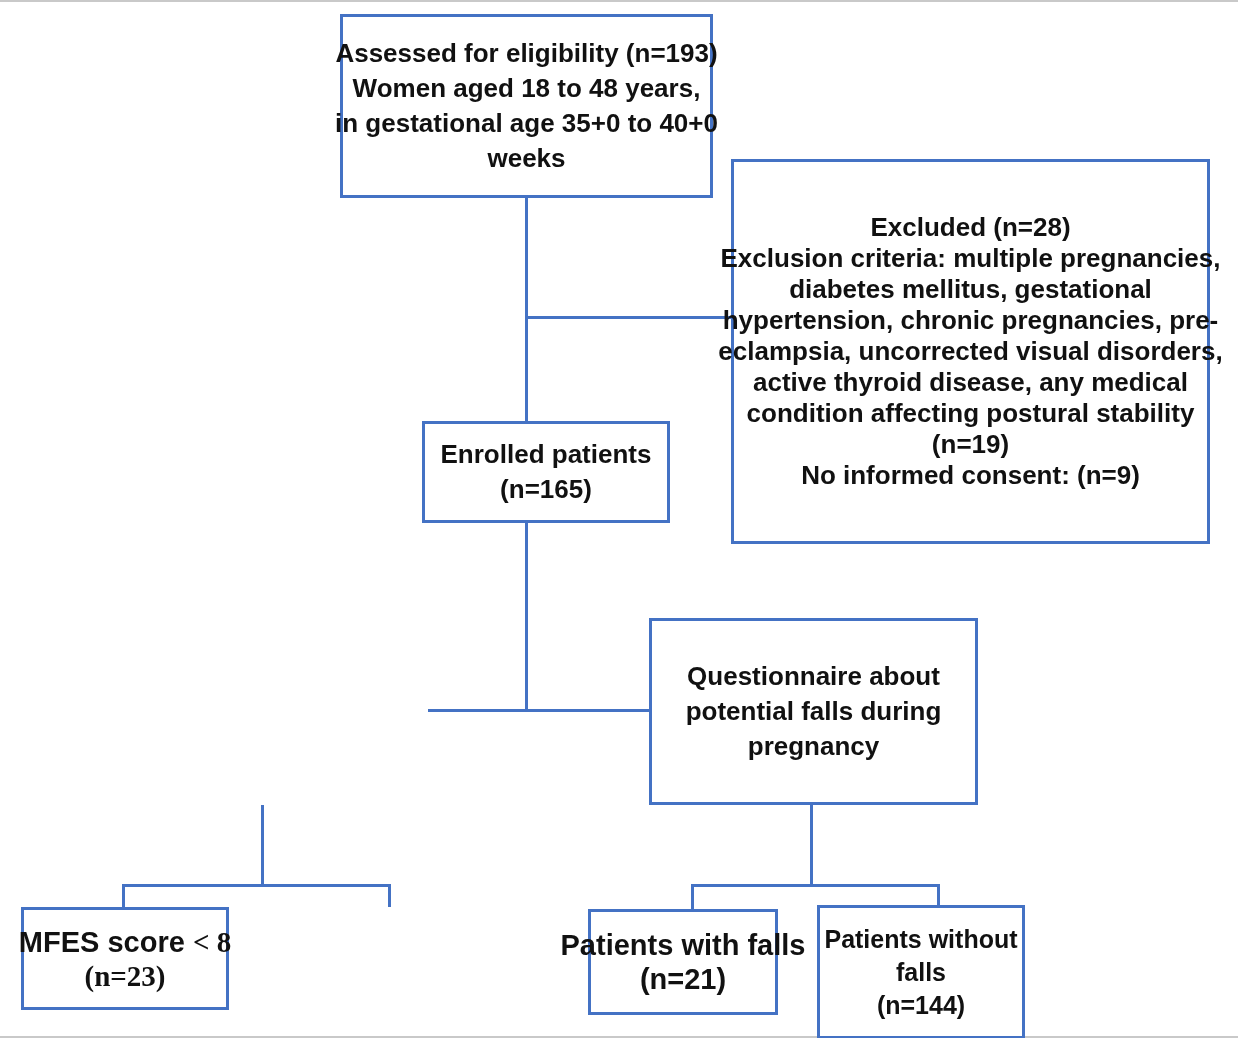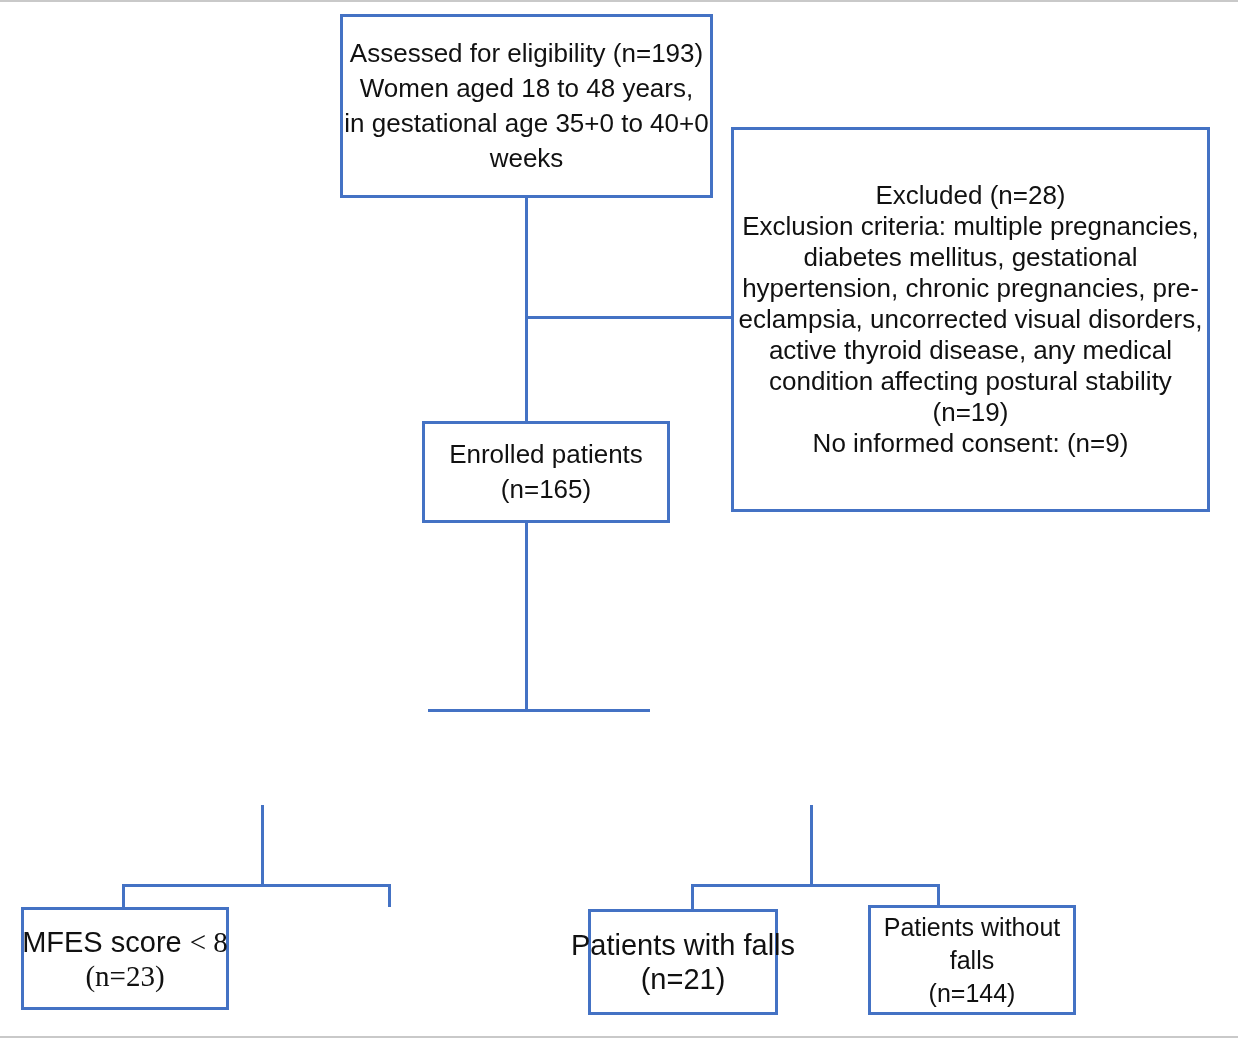--- a/index.html
+++ b/index.html
@@ -14,22 +14,22 @@
     color:var(--text);
   }
   .page-edge{position:absolute;left:0;width:1238px;height:2px;background:var(--edge);}
   .canvas{position:absolute;left:0;top:0;width:1238px;height:1038px;}
   .box{
     position:absolute;box-sizing:border-box;
     border:3px solid var(--accent);background:#ffffff;
     display:flex;flex-direction:column;justify-content:center;align-items:center;
     text-align:center;font-size:26px;line-height:35px;padding:2px;
   }
-  .box .ln{white-space:nowrap;}
-  .box.excluded{line-height:31px;}
+  .box .ln{white-space:nowrap;font-weight:bold;}
+  .box.excluded{line-height:31px;margin-top:32px;}
   .box.small{font-size:29px;line-height:34px;}
   .box.small3{font-size:25px;line-height:33px;}
   .serif{font-family:"Liberation Serif","DejaVu Serif",serif;}
   .cline{position:absolute;background:var(--accent);}
 </style>
 </head>
 <body>
 
 <div class="page-edge" style="top:0"></div>
 <div class="page-edge" style="top:1036px"></div>
@@ -69,31 +69,36 @@
     <div class="ln">(n=19)</div>
     <div class="ln">No informed consent: (n=9)</div>
   </div>
 
   <div class="box" style="left:422px;top:421px;width:248px;height:102px">
     <div class="ln">Enrolled patients</div>
     <div class="ln">(n=165)</div>
   </div>
 
 
+  <div class="box" style="left:649px;top:618px;width:329px;height:187px">
+    <div class="ln">Questionnaire about</div>
+    <div class="ln">potential falls during</div>
+    <div class="ln">pregnancy</div>
+  </div>
 
   <div class="box small" style="left:21px;top:907px;width:208px;height:103px">
     <div class="ln"><span>MFES score</span> <span class="serif">&lt; 8</span></div>
     <div class="ln serif">(n=23)</div>
   </div>
 
 
   <div class="box small" style="left:588px;top:909px;width:190px;height:106px">
     <div class="ln">Patients with falls</div>
     <div class="ln">(n=21)</div>
   </div>
 
-  <div class="box small3" style="left:868px;top:905px;width:208px;height:110px">
+  <div class="box small3" style="left:817px;top:905px;width:208px;height:134px">
     <div class="ln">Patients without</div>
     <div class="ln">falls</div>
     <div class="ln">(n=144)</div>
   </div>
 
 </div>
 
 </body></html>

